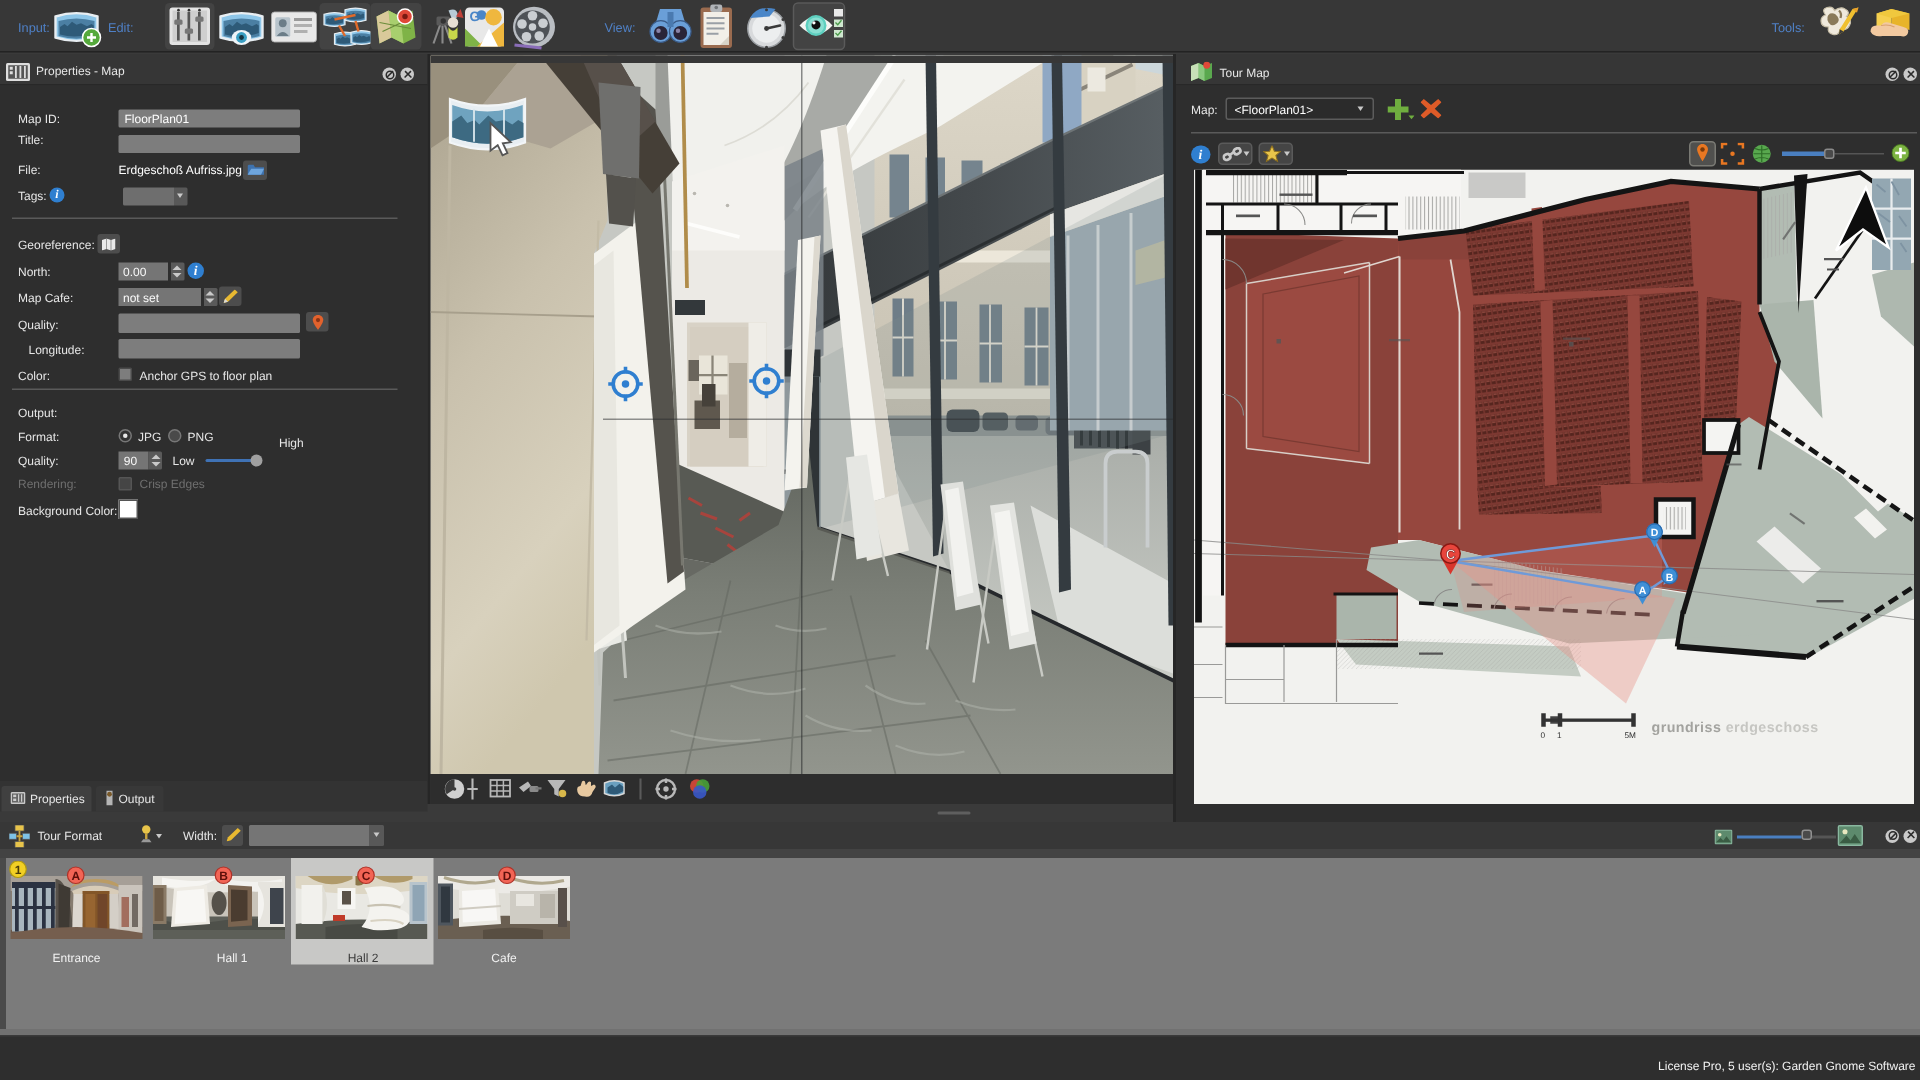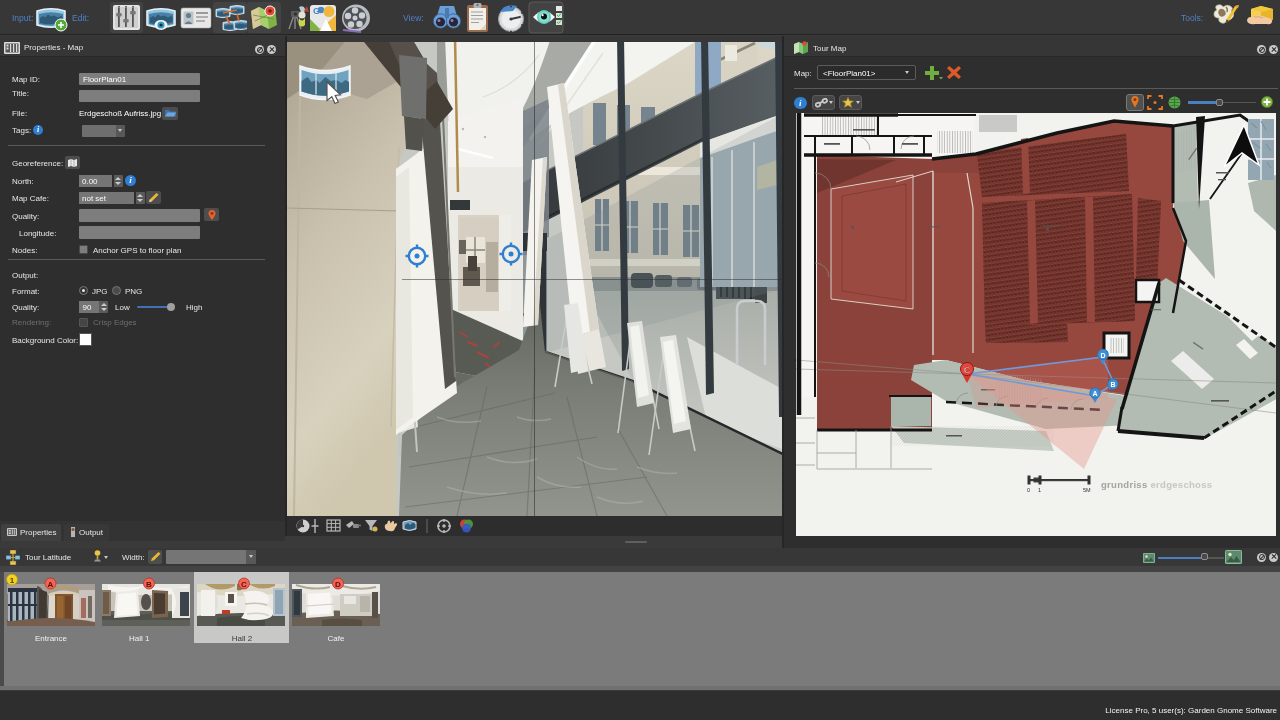--- a/index.html
+++ b/index.html
@@ -271,21 +271,21 @@
 <div class="field" style="left:79px;top:209px;width:121px;height:12.5px"></div>
 <div class="btn" style="left:204px;top:208px;width:15px;height:13px"></div>
 <svg class="abs" style="left:208px;top:209.5px" width="8" height="10" viewBox="0 0 8 10">
     <path d="M4,0 C1.8,0 0.5,1.6 0.5,3.4 C0.5,5.5 4,10 4,10 C4,10 7.5,5.5 7.5,3.4 C7.5,1.6 6.2,0 4,0 Z" fill="#e2622d"></path>
     <circle cx="4" cy="3.4" r="1.4" fill="#8a3415"></circle>
   </svg>
 
 <div class="lbl" style="left:19px;top:229px">Longitude:</div>
 <div class="field" style="left:79px;top:226px;width:121px;height:12.5px"></div>
 
-<div class="lbl" style="left:12px;top:246px">Nodes:</div>
+<div class="lbl" style="left:12px;top:246px">Color:</div>
 <div class="abs" style="left:79px;top:245px;width:9px;height:9px;background:#7d7d7d;border:1px solid #4a4a4a;border-radius:1px"></div>
 <div class="lbl" style="left:93px;top:246px">Anchor GPS to floor plan</div>
 
 <div class="abs" style="left:8px;top:259px;width:257px;height:1px;background:#5a5a5a"></div>
 
 <div class="lbl" style="left:12px;top:271px">Output:</div>
 
 <div class="lbl" style="left:12px;top:287px">Format:</div>
 <div class="abs" style="left:79px;top:286px;width:9px;height:9px;border-radius:50%;background:#333;border:1px solid #777"></div>
 <div class="abs" style="left:82px;top:289px;width:3px;height:3px;border-radius:50%;background:#e8e8e8"></div>
@@ -296,21 +296,21 @@
 <div class="lbl" style="left:12px;top:303px">Quality:</div>
 <div class="abs" style="left:79px;top:300.5px;width:20px;height:12.5px;background:#757575"></div>
 <div class="dtext" style="left:82.5px;top:303px">90</div>
 <div class="spin" style="left:99px;top:300.5px;height:12.5px">
     <i class="up"></i>
     <i class="dn"></i>
   </div>
 <div class="lbl" style="left:115px;top:303px">Low</div>
 <div class="abs" style="left:137px;top:305.5px;width:33px;height:2.5px;background:#3f72b5;border-radius:1px"></div>
 <div class="abs" style="left:167px;top:302.5px;width:8px;height:8px;border-radius:50%;background:#a0a0a0"></div>
-<div class="lbl" style="left:186px;top:303px">High</div>
+<div class="lbl" style="left:186px;top:291px">High</div>
 
 <div class="lbl" style="left:12px;top:318px;color:#6f6f6f">Rendering:</div>
 <div class="abs" style="left:79px;top:317.5px;width:9px;height:9px;background:#454545;border:1px solid #555;border-radius:1px"></div>
 <div class="lbl" style="left:93px;top:318px;color:#6f6f6f">Crisp Edges</div>
 
 <div class="lbl" style="left:12px;top:336px">Background Color:</div>
 <div class="abs" style="left:79px;top:333px;width:13px;height:13px;background:#fff;border:1px solid #555"></div>
 
 <div class="abs" style="left:0;top:521px;width:285px;height:20px;background:#333333"></div>
 <div class="abs" style="left:1px;top:523.5px;width:60px;height:17.5px;background:#404040;border-radius:2px 2px 0 0"></div>
@@ -829,21 +829,21 @@
 </svg>
 
 <div class="abs" style="left:0;top:548px;width:1280px;height:19px;background:#373737"></div>
 <svg class="abs" style="left:6px;top:550px" width="14" height="15" viewBox="0 0 14 15">
     <rect x="4" y="0" width="6" height="4" fill="#e8c44a" stroke="#555" stroke-width="0.5"></rect>
     <rect x="4" y="11" width="6" height="4" fill="#e8c44a" stroke="#555" stroke-width="0.5"></rect>
     <rect x="0" y="5.5" width="5" height="4" fill="#7ec3e8" stroke="#555" stroke-width="0.5"></rect>
     <rect x="9" y="5.5" width="5" height="4" fill="#7ec3e8" stroke="#555" stroke-width="0.5"></rect>
     <path d="M7,4 L7,11 M5,7.5 L9,7.5" stroke="#caa53f" stroke-width="1.2"></path>
   </svg>
-<div class="lbl" style="left:25px;top:553px">Tour Latitude</div>
+<div class="lbl" style="left:25px;top:553px">Tour Format</div>
 <svg class="abs" style="left:93px;top:550px" width="9" height="13" viewBox="0 0 9 13">
     <circle cx="4.5" cy="3" r="2.8" fill="#e8c44a"></circle>
     <rect x="3.7" y="5.5" width="1.6" height="4" fill="#caa53f"></rect>
     <path d="M1,11.5 L8,11.5 L6.5,9.5 L2.5,9.5 Z" fill="#999"></path>
   </svg>
 <div class="dd" style="left:104px;top:556px"></div>
 <div class="lbl" style="left:122px;top:553px">Width:</div>
 <div class="btn" style="left:148px;top:549.5px;width:14px;height:14px"></div>
 <svg class="abs" style="left:150.5px;top:552px" width="10" height="9" viewBox="0 0 10 9">
     <path d="M0,9 L1,6.2 L7.5,0 L9.5,1.8 L3,8.2 Z" fill="#e8b931"></path>
@@ -971,20 +971,20 @@
       <text x="147" y="12.5" font-size="8" fill="#5e0f0a">B</text>
 <circle cx="242" cy="9.5" r="5.5" fill="#f26455" stroke="#b03228" stroke-width="0.8"></circle>
       <text x="242" y="12.5" font-size="8" fill="#5e0f0a">C</text>
 <circle cx="336" cy="9.5" r="5.5" fill="#f26455" stroke="#b03228" stroke-width="0.8"></circle>
       <text x="336" y="12.5" font-size="8" fill="#5e0f0a">D</text>
 <circle cx="10" cy="5.5" r="5.5" fill="#f2d024" stroke="#b09a10" stroke-width="0.8"></circle>
       <text x="10" y="8.5" font-size="8" fill="#4a3c08">1</text>
 </g>
 </svg>
 <div class="abs" style="left:33px;top:634px;color:#f2f2f2;font-size:8px;width:36px;text-align:center">Entrance</div>
-<div class="abs" style="left:129px;top:634px;color:#f2f2f2;font-size:8px;width:36px;text-align:left">Hall 1</div>
+<div class="abs" style="left:129px;top:634px;color:#f2f2f2;font-size:8px;width:36px;text-align:right">Hall 1</div>
 <div class="abs" style="left:224px;top:634px;color:#3a3a3a;font-size:8px;width:36px;text-align:center">Hall 2</div>
 <div class="abs" style="left:318px;top:634px;color:#f2f2f2;font-size:8px;width:36px;text-align:center">Cafe</div>
 
 <div class="abs" style="left:1259px;top:691.5px;width:0;height:0;border-top:3px solid transparent;border-bottom:3px solid transparent;border-left:4px solid #c9c9c9"></div>
 
 <div class="abs" style="left:0;top:691px;width:1280px;height:29px;background:#2e2e2e"></div>
 <div class="abs" style="right:3px;top:706px;color:#f2f2f2;font-size:8px">License Pro, 5 user(s): Garden Gnome Software</div>
 
 </body></html>

